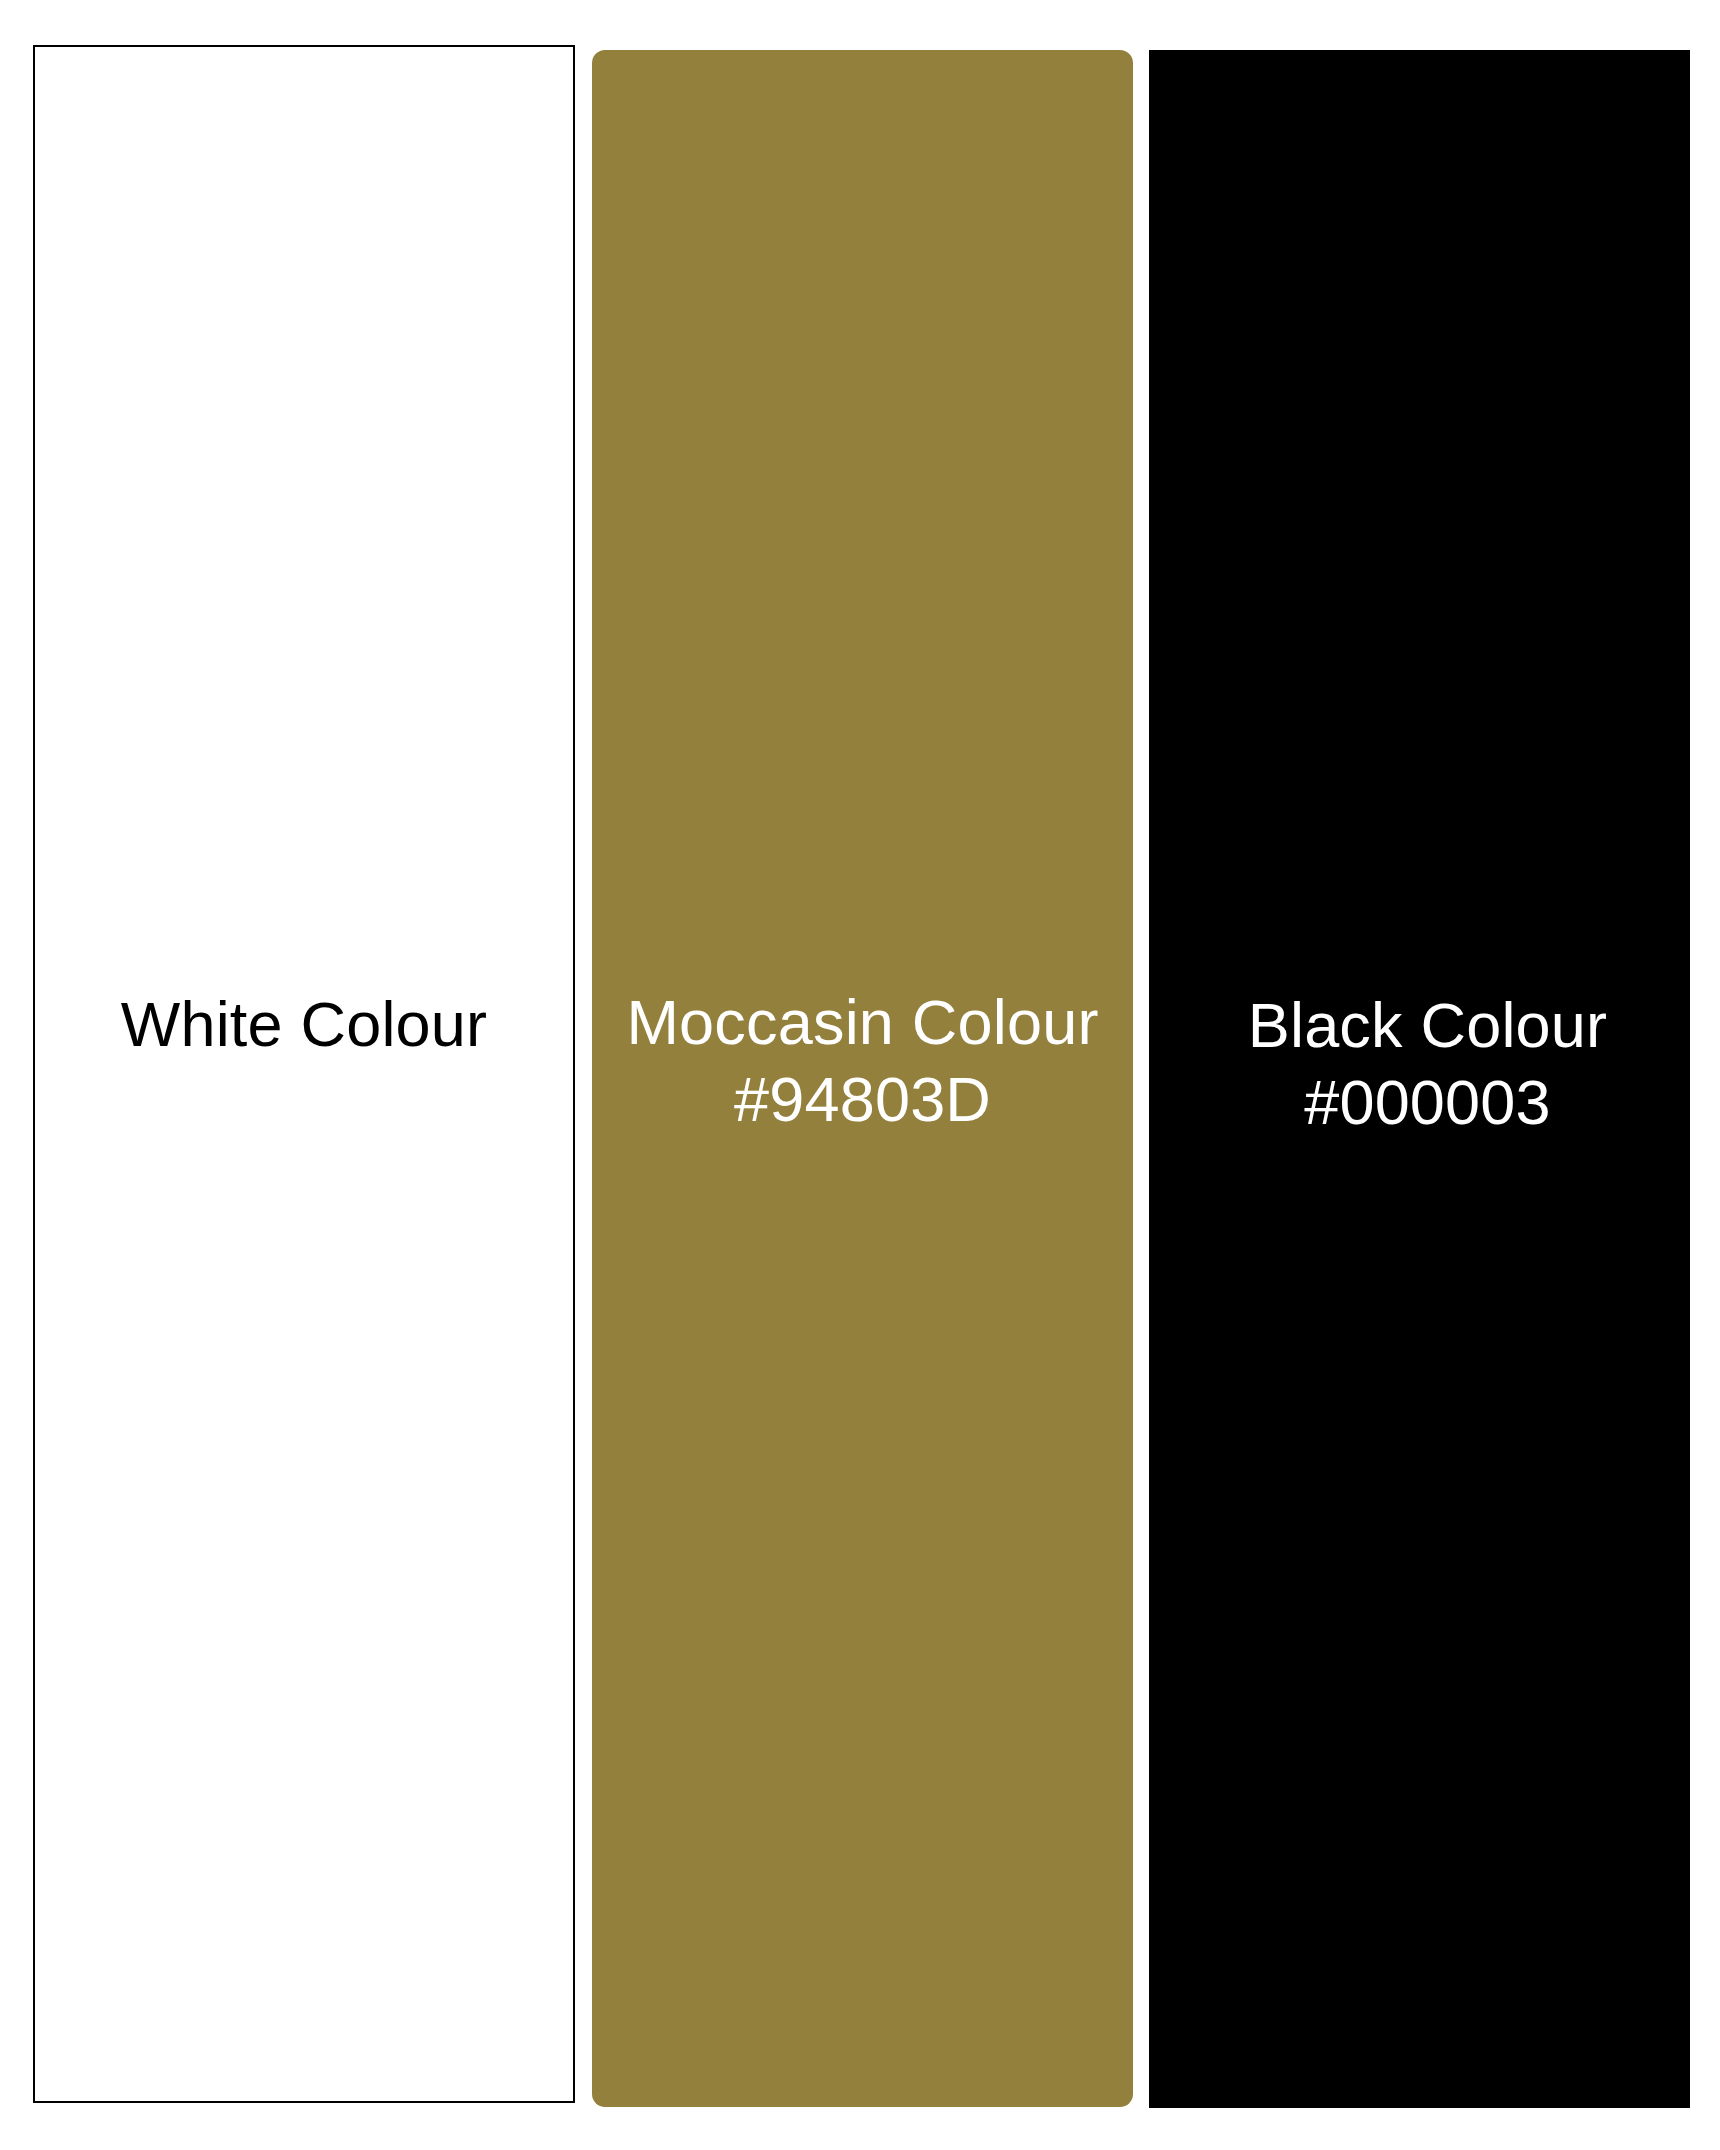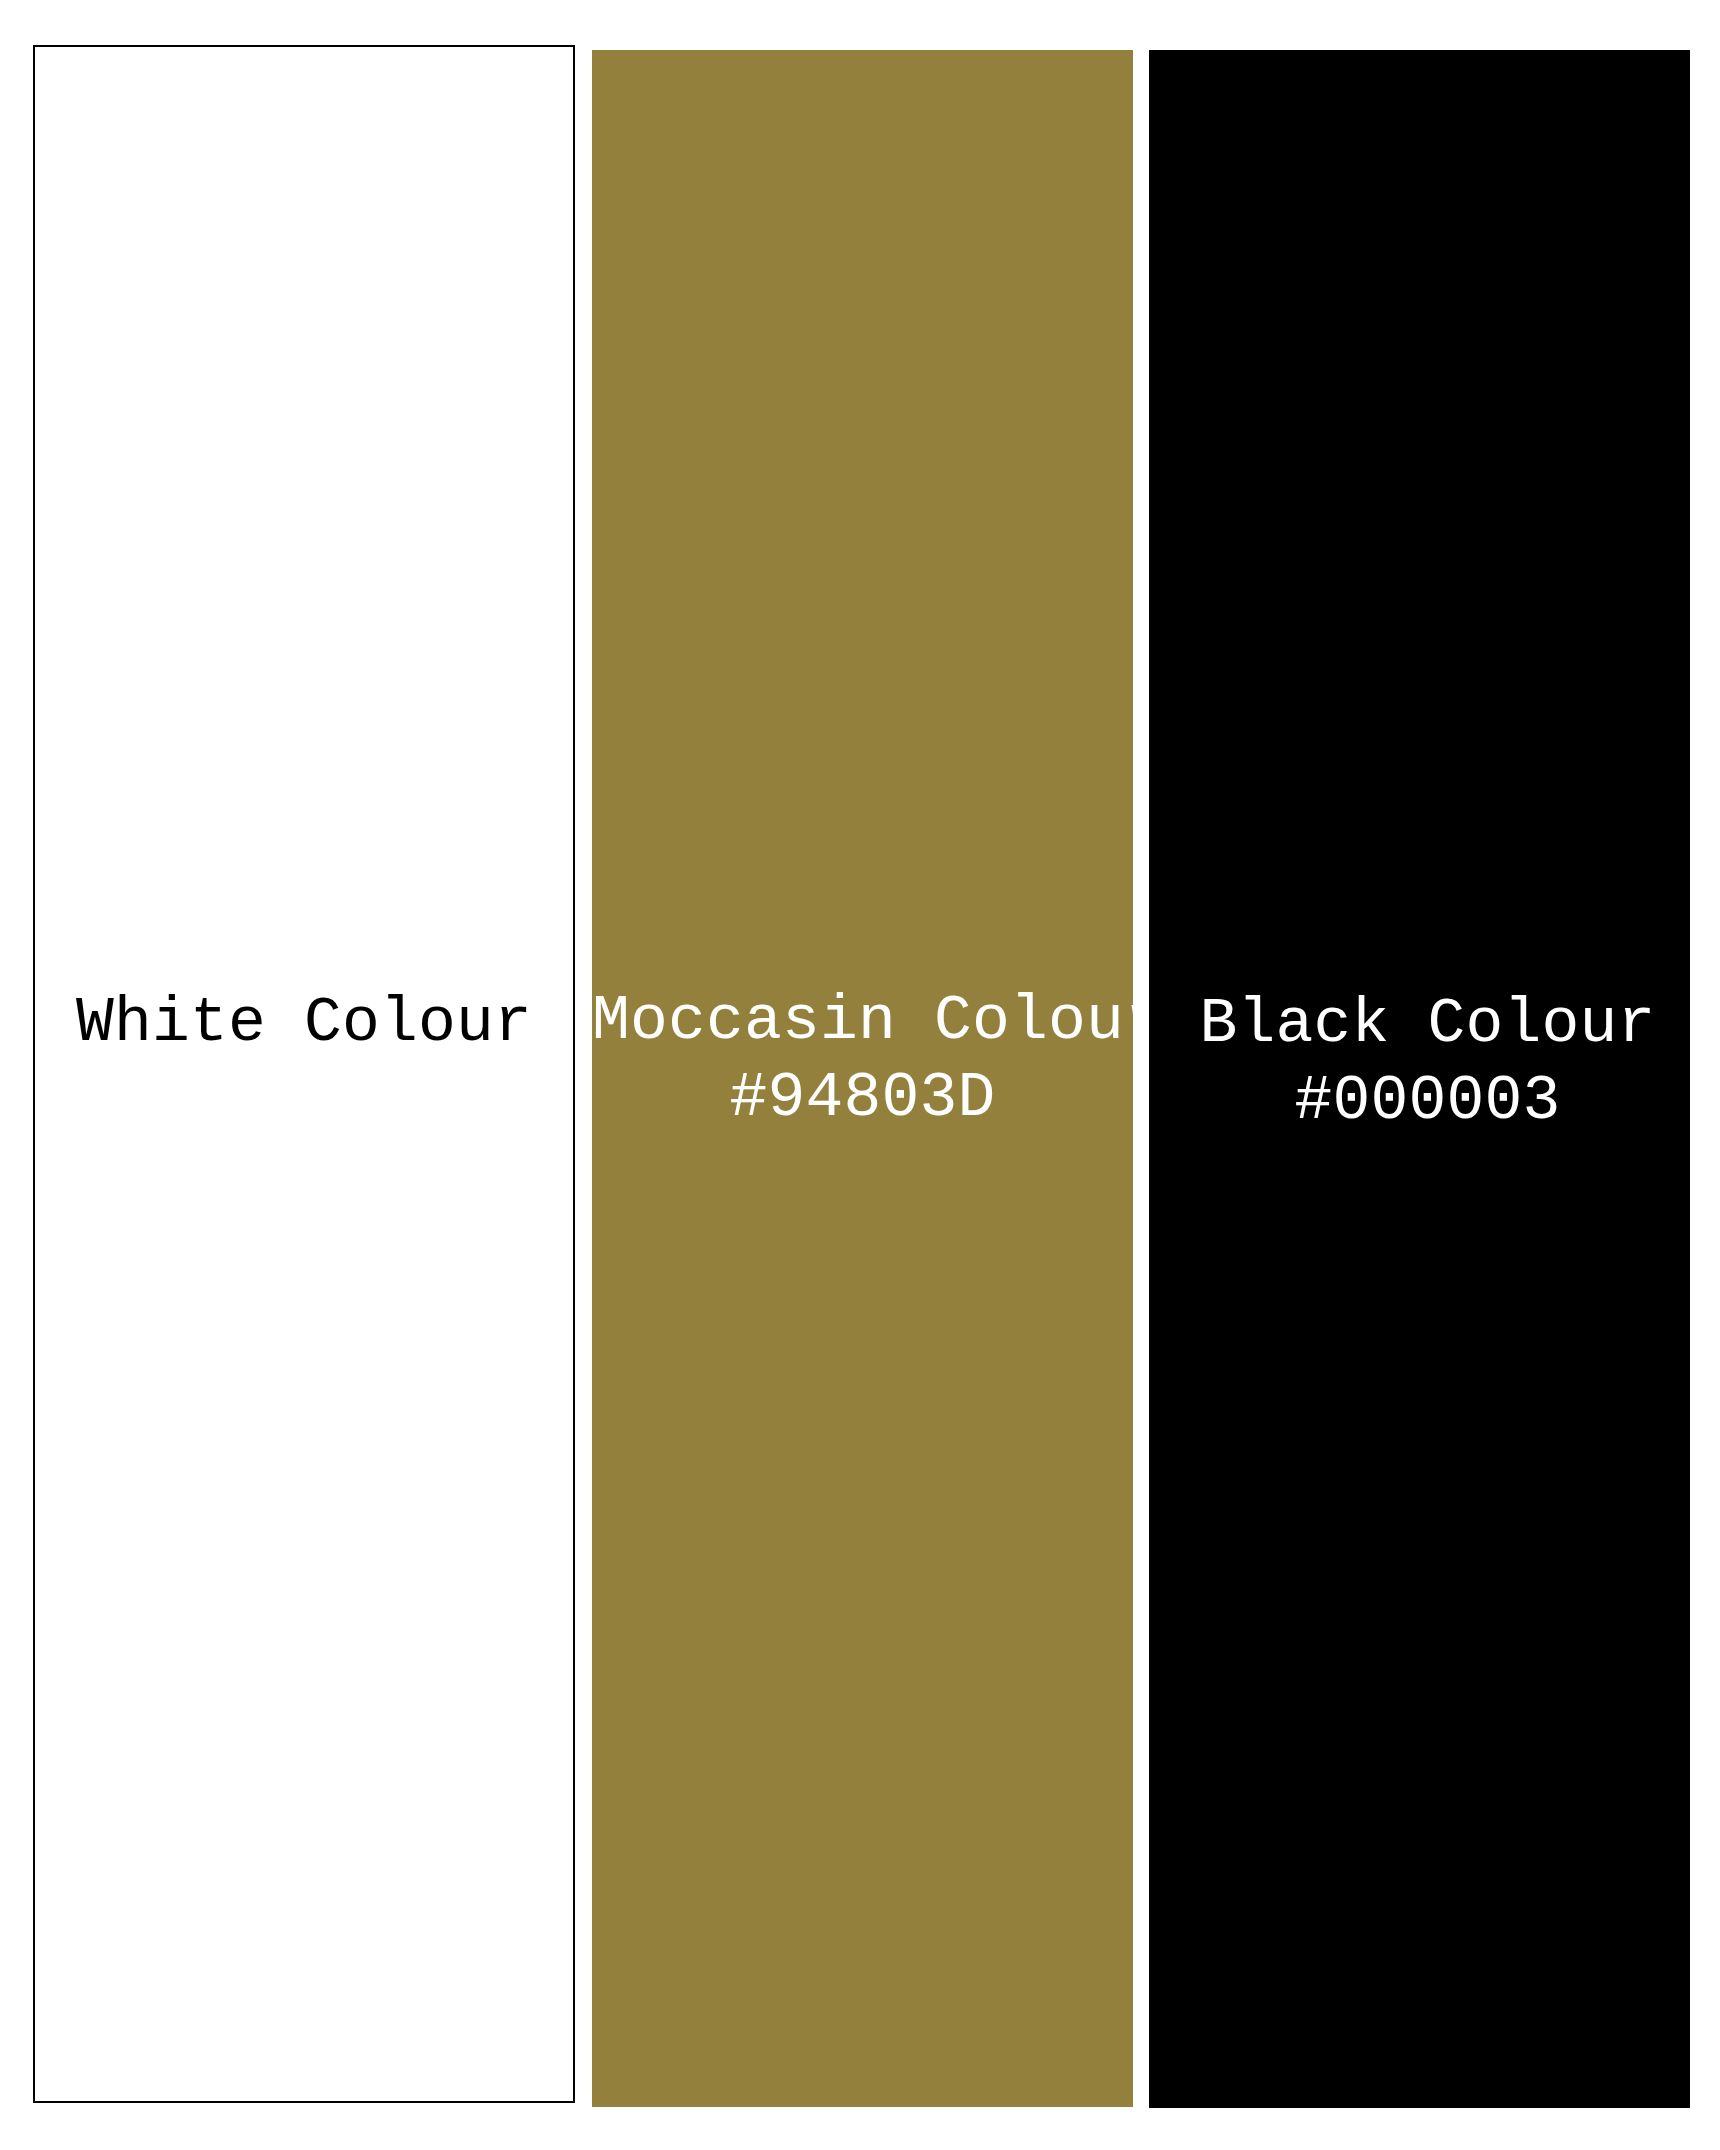--- a/index.html
+++ b/index.html
@@ -21,40 +21,40 @@
     background: #ffffff;
   }
 
   .swatch {
     position: absolute;
     box-sizing: border-box;
     display: flex;
     flex-direction: column;
     align-items: center;
     justify-content: flex-start;
-    font-family: Liberation Mono, monospace;
   }
 
   
   #swatch-white {
     left: 33px;
     top: 45px;
     width: 542px;
     height: 2058px;
     background: #FFFFFF;
     border: 2.4px solid #000000;
   }
 
   
   #swatch-moccasin {
     left: 592px;
     top: 50px;
     width: 541px;
     height: 2057px;
     background: #94803D;
+    border-radius: 13px;
   }
 
   
   #swatch-black {
     left: 1149px;
     top: 50px;
     width: 541px;
     height: 2058px;
     background: #000000;
   }

